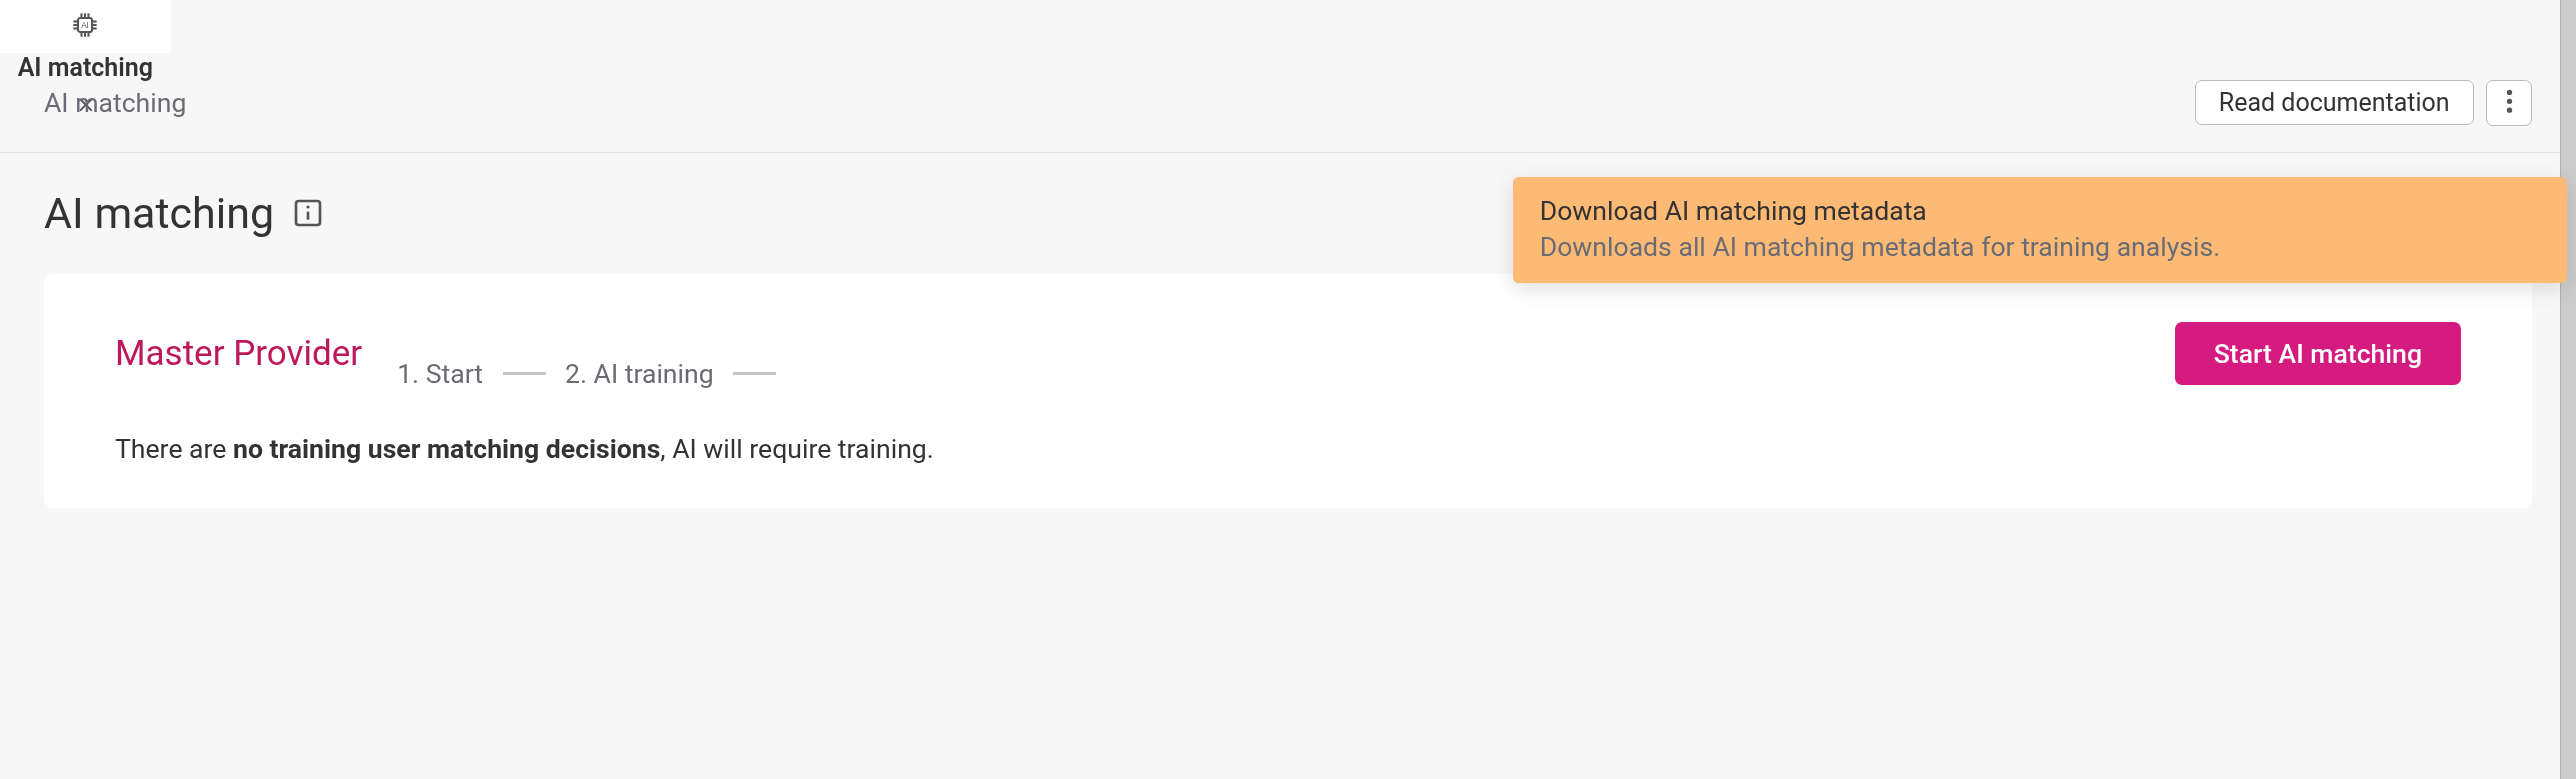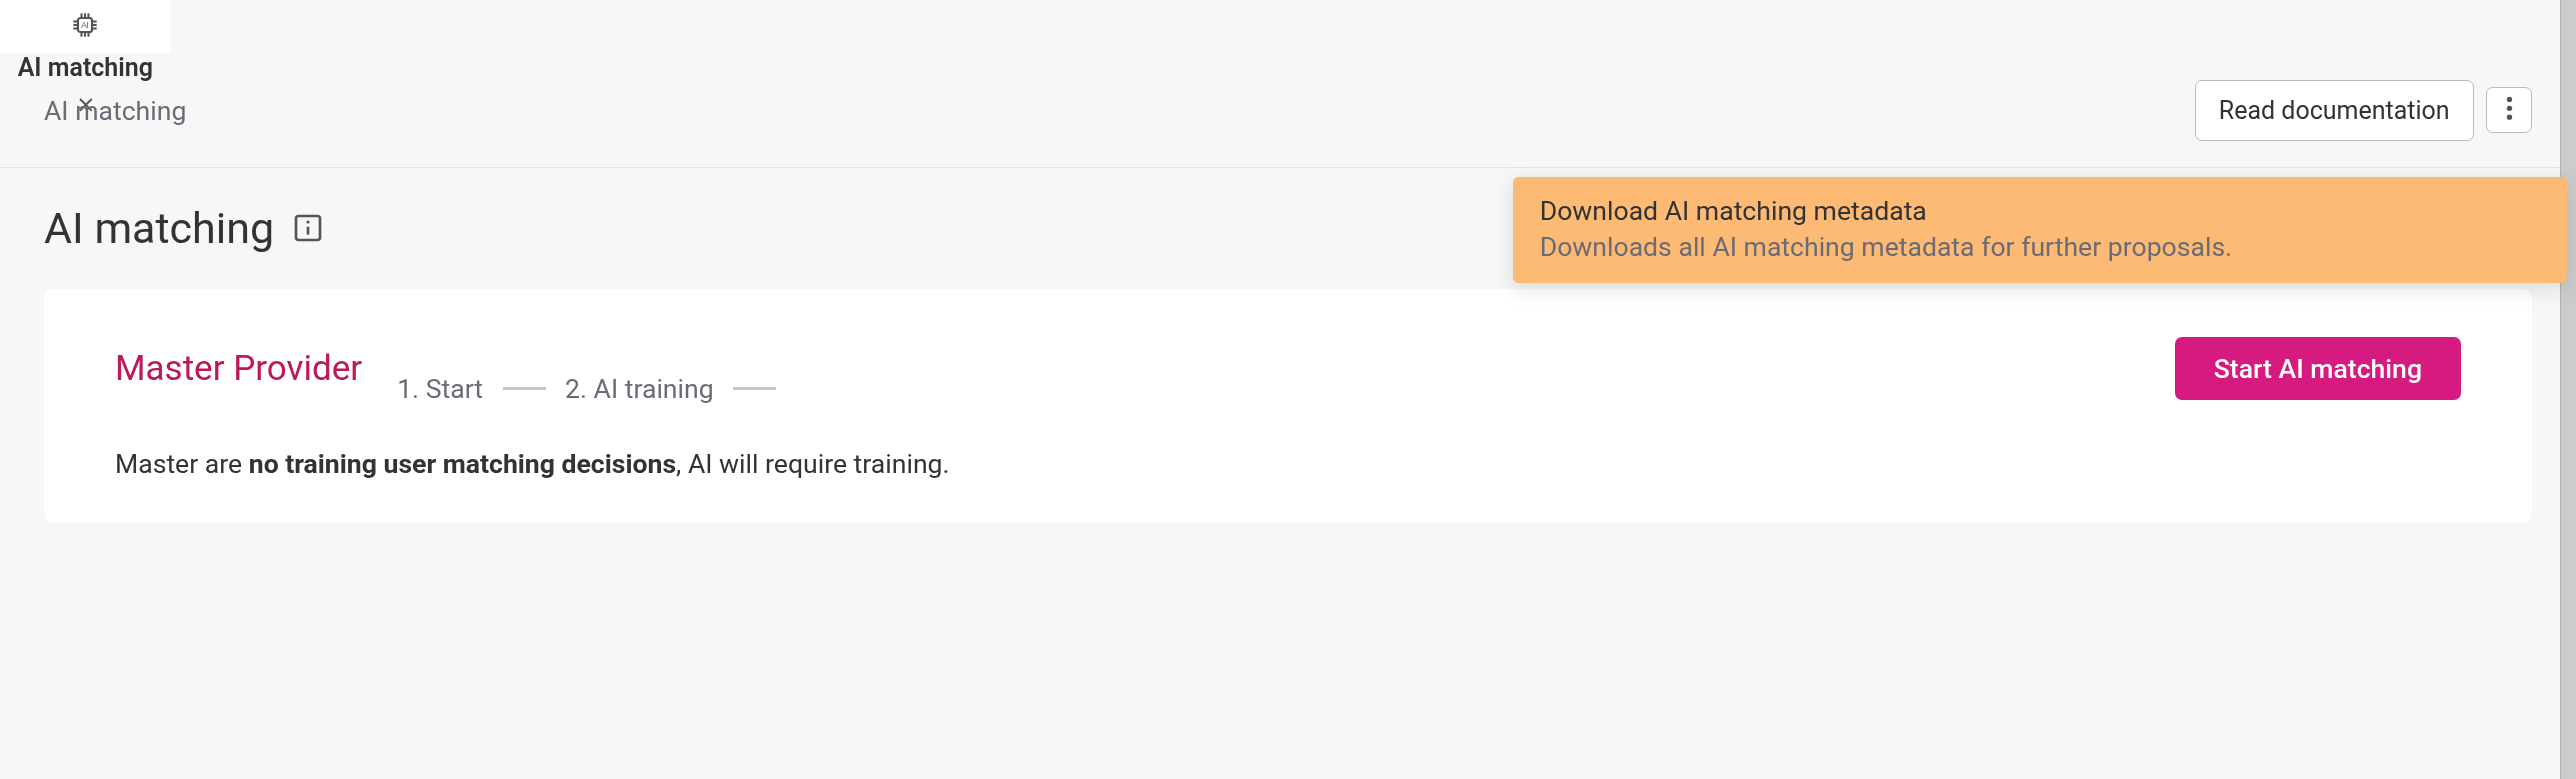--- a/index.html
+++ b/index.html
@@ -78,21 +78,21 @@
     .header-actions {
       display: flex;
       align-items: center;
       gap: 12.4px;
     }
     
     .btn-outline {
       border: 1.8px solid #b9b9c0;
       background: #fff;
       border-radius: 7px;
-      padding: 15px 23px;
+      padding: 7px 23px;
       font-size: 25px;
       color: #333;
       cursor: pointer;
       font-family: inherit;
     }
     
     .btn-icon {
       border: 1.8px solid #b9b9c0;
       background: #fff;
       border-radius: 7px;
@@ -266,21 +266,21 @@
           <circle cx="3" cy="12" r="2.4"></circle>
           <circle cx="3" cy="20" r="2.4"></circle>
         </svg>
       </span>
     </button>
   </div>
 
   <div class="dropdown-menu">
     <div>
       <div class="menu-item-title">Download AI matching metadata</div>
-      <div class="menu-item-description">Downloads all AI matching metadata for further proposals.</div>
+      <div class="menu-item-description">Downloads all AI matching metadata for training analysis.</div>
     </div>
   </div>
 </div>
 
 <div class="page-title-row">
   <h1 class="page-title">AI matching</h1>
   <span class="info-icon">
     <svg width="32" height="32" viewBox="0 0 24 24" fill="none" stroke="#555" stroke-width="2">
       <rect x="3" y="3" width="18" height="18" rx="2"></rect>
       <line x1="12" y1="11" x2="12" y2="17"></line>
@@ -294,18 +294,18 @@
     <div class="provider-name">Master Provider</div>
     <div class="steps">
       <span class="step">1. Start</span>
       <span class="step-divider"></span>
       <span class="step">2. AI training</span>
       <span class="step-divider"></span>
     </div>
     <button class="btn-primary">Start AI matching</button>
   </div>
   <div class="card-body">
-    <span>Master are </span><span class="bold">no training user matching decisions</span><span>, AI will require training.</span>
+    <span>There are </span><span class="bold">no training user matching decisions</span><span>, AI will require training.</span>
   </div>
 </div>
 
 <div class="scrollbar-stub"></div>
 
 
 </body></html>

